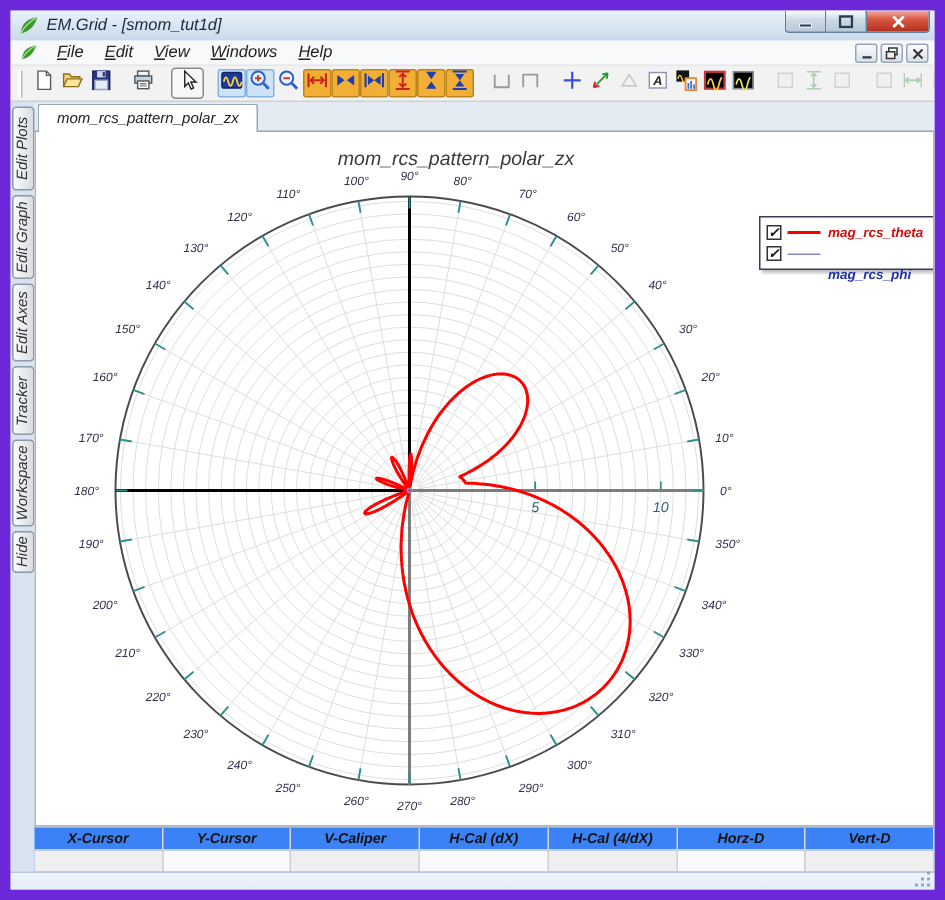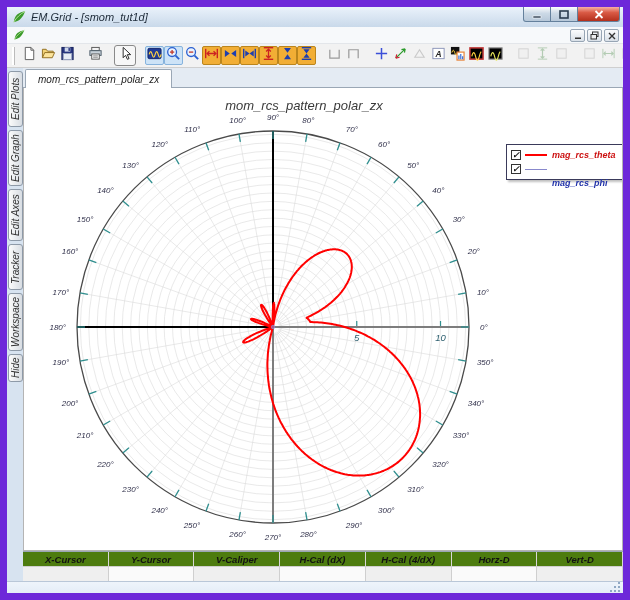--- a/index.html
+++ b/index.html
@@ -50,21 +50,21 @@
   .plot{ position:relative; flex:1; background:#fff; border:1px solid #b4b4b4; border-top:none; overflow:hidden;}
   .plot-title{ position:absolute; top:10px; left:0; width:560px; text-align:center;
     font-size:13px; color:#3a3a3a; }
   .legend{ position:absolute; left:482px; top:56px; width:124px; background:#fff;
     border:1px solid #3a3a5a; box-shadow:2px 2px 2px rgba(0,0,0,.25); padding:3px 4px; }
   .legend-row{ display:flex; align-items:center; height:14px; font-size:9px; font-weight:bold;}
   .legend-check{ width:10px; height:10px; border:1px solid #333; background:#fff; font-size:9px;
     line-height:9px; text-align:center; color:#111; margin-right:4px;}
   .legend-line{ width:22px; height:0; margin-right:5px; }
   
-  .footer{ height:30px; border-top:1px solid #9aa7b5; background:#4d7c0f; }
+  .footer{ height:30px; border-top:1px solid #9aa7b5; background:#3b82f6; }
   .f-row{ display:flex; }
   .f-head{ height:14px; }
   .f-head .f-cell{ font-size:9.5px; font-weight:bold; color:#111; border-right:1px solid #d8d8d8;
     display:flex; align-items:center; justify-content:center; flex:1;}
   .f-vals{ height:15px; border-top:1px solid #cfcfcf;}
   .f-vals .f-cell{ flex:1; border-right:1px solid #cfcfcf; background:#fafafa;}
   .f-vals .f-cell:nth-child(odd){ background:#efefef; }
   
   .statusbar{ height:18px; background:linear-gradient(#eef4fb,#dfe9f5); border-top:1px solid #b9c7d8; position:relative;}
   .grip{ position:absolute; right:2px; bottom:2px; }
@@ -103,20 +103,21 @@
     </span>
   </div>
 
   <div class="menubar">
     <span class="app-icon">
       <svg viewBox="0 0 16 16" width="12" height="12">
           <path d="M2 14C3 6 7 3 15 1.5 12.5 8 9.5 12.5 2 14z" fill="#3a9a2a"></path>
           <path d="M2 14C5 8.5 9.5 4.5 15 1.5" stroke="#bfe8a0" stroke-width="1" fill="none"></path>
         </svg>
     </span>
+    <span><span class="menu-item"><u>F</u>ile</span><span class="menu-item"><u>E</u>dit</span><span class="menu-item"><u>V</u>iew</span><span class="menu-item"><u>W</u>indows</span><span class="menu-item"><u>H</u>elp</span></span>
     <span class="mdi-buttons">
       <span class="mdi-btn">
         <svg width="8" height="8" viewBox="0 0 8 8">
             <rect x="1" y="5.5" width="6" height="1.5" fill="#333"></rect>
           </svg>
       </span>
       <span class="mdi-btn">
         <svg width="9" height="9" viewBox="0 0 9 9">
             <rect x="2.5" y="1" width="5.5" height="4.5" fill="none" stroke="#333"></rect>
             <rect x="1" y="3.5" width="5.5" height="4.5" fill="#eee" stroke="#333"></rect>

